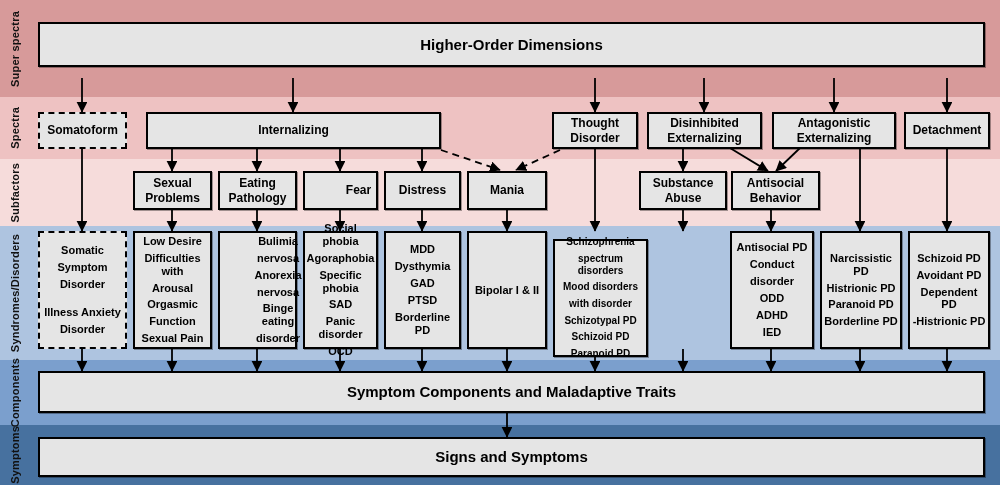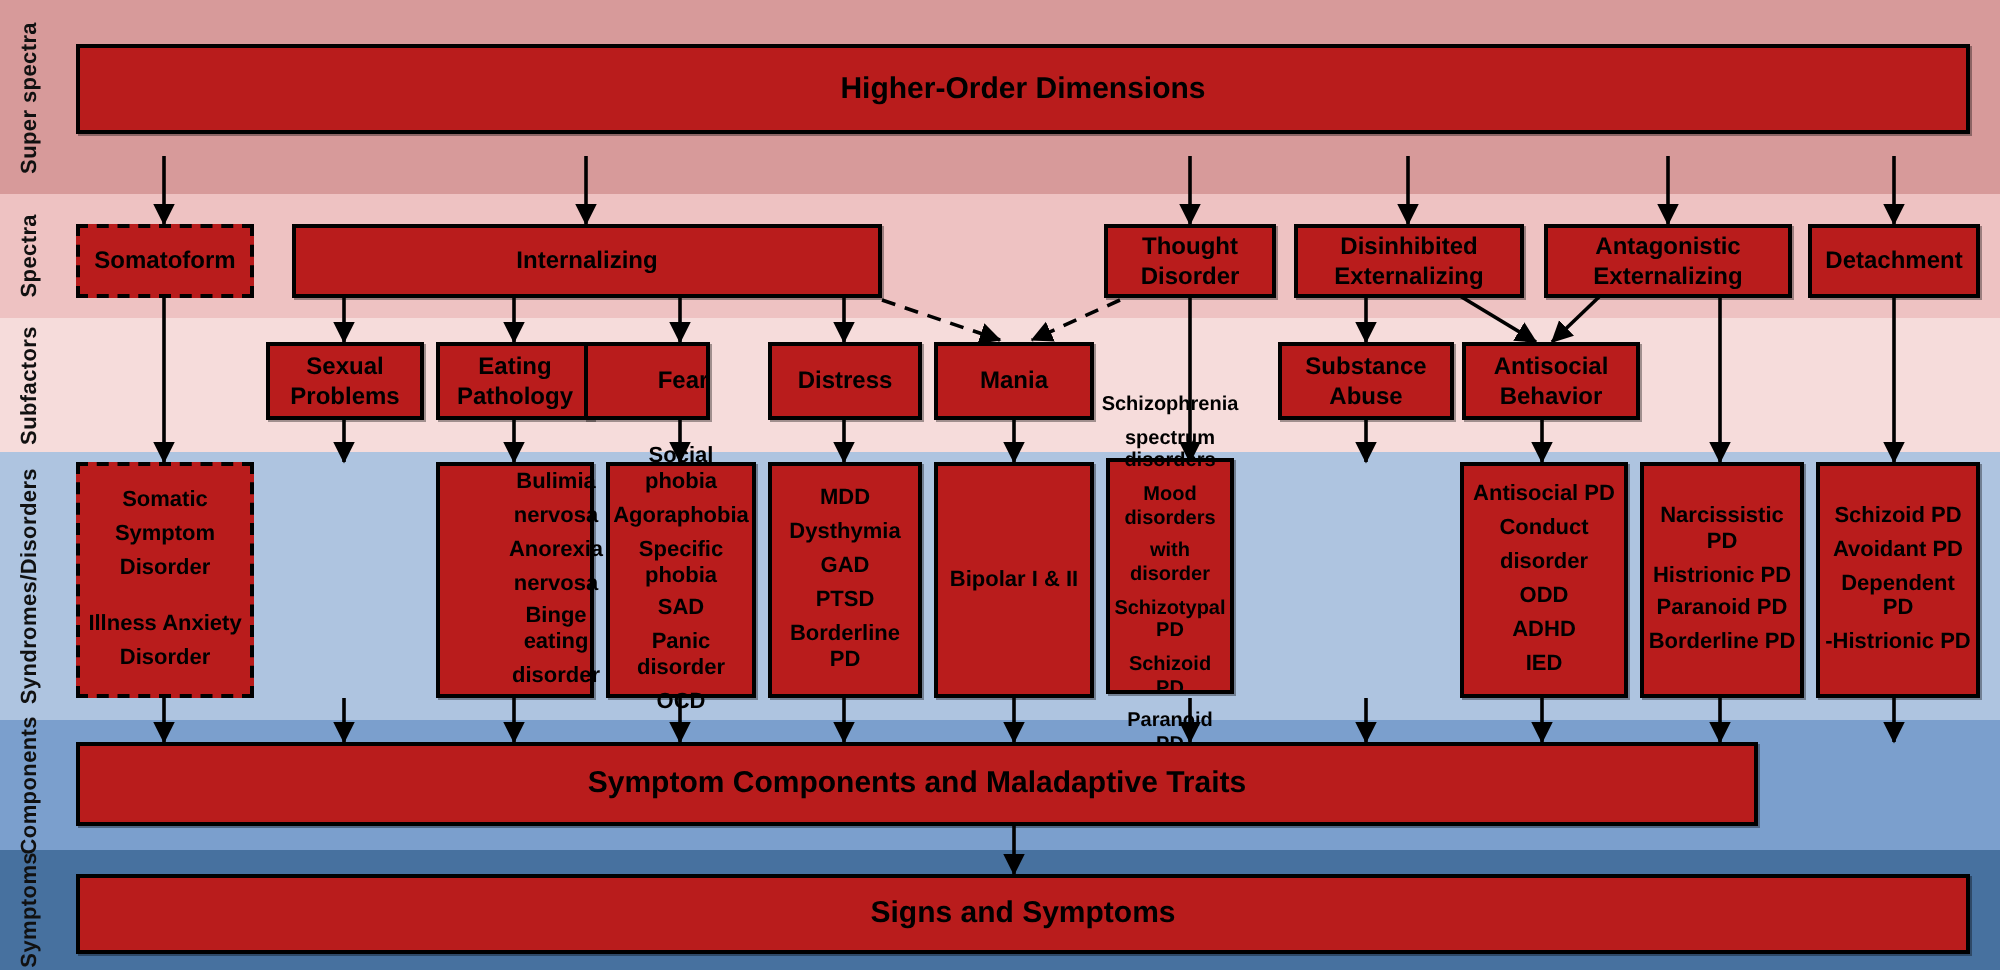--- a/index.html
+++ b/index.html
@@ -25,21 +25,21 @@
   }
   .rail.super{top:0;height:97px;}
   .rail.spectra{top:97px;height:62px;}
   .rail.subf{top:159px;height:67px;}
   .rail.synd{top:226px;height:134px;}
   .rail.comp{top:360px;height:65px;}
   .rail.symp{top:425px;height:60px;}
 
   
   .box{
-    position:absolute;background:#b91c1c;border:2px solid #000;
+    position:absolute;background:#e5e5e5;border:2px solid #000;
     box-sizing:border-box;display:flex;flex-direction:column;
     align-items:center;justify-content:center;
     text-align:center;color:#000;font-weight:bold;
     box-shadow:1px 1px 0 rgba(0,0,0,.35);
   }
   .box.dashed{border:2px dashed #000;box-shadow:none;}
   .box .ln{display:block;line-height:1.18;}
 
   .wide{font-size:15px;}
   .spectrabox{font-size:12px;}
@@ -177,21 +177,21 @@
   </div>
 
   <div class="box subfbox" style="left:133px;top:171px;width:79px;height:39px;">
     <span class="ln">Sexual</span>
     <span class="ln">Problems</span>
   </div>
   <div class="box subfbox" style="left:218px;top:171px;width:79px;height:39px;">
     <span class="ln">Eating</span>
     <span class="ln">Pathology</span>
   </div>
-  <div class="box subfbox" style="left:292px;top:171px;width:63px;height:39px;padding-left:36px;">
+  <div class="box subfbox" style="left:303px;top:171px;width:75px;height:39px;padding-left:36px;">
     <span class="ln">Fear</span>
   </div>
   <div class="box subfbox" style="left:384px;top:171px;width:77px;height:39px;">
     <span class="ln">Distress</span>
   </div>
   <div class="box subfbox" style="left:467px;top:171px;width:80px;height:39px;">
     <span class="ln">Mania</span>
   </div>
   <div class="box subfbox" style="left:639px;top:171px;width:88px;height:39px;">
     <span class="ln">Substance</span>
@@ -204,20 +204,28 @@
 
   <div class="box syndbox dashed" style="left:38px;top:231px;width:89px;height:118px;">
     <span class="ln">Somatic</span>
     <span class="ln">Symptom</span>
     <span class="ln">Disorder</span>
     <span class="ln" style="height:8px"></span>
     <span class="ln">Illness Anxiety</span>
     <span class="ln">Disorder</span>
   </div>
 
+  <div class="box syndbox" style="left:133px;top:231px;width:79px;height:118px;">
+    <span class="ln">Low Desire</span>
+    <span class="ln">Difficulties with</span>
+    <span class="ln">Arousal</span>
+    <span class="ln">Orgasmic</span>
+    <span class="ln">Function</span>
+    <span class="ln">Sexual Pain</span>
+  </div>
 
   <div class="box syndbox" style="left:218px;top:231px;width:79px;height:118px;padding-left:43px;">
     <span class="ln">Bulimia</span>
     <span class="ln">nervosa</span>
     <span class="ln">Anorexia</span>
     <span class="ln">nervosa</span>
     <span class="ln">Binge eating</span>
     <span class="ln">disorder</span>
   </div>
 
@@ -235,21 +243,21 @@
     <span class="ln">Dysthymia</span>
     <span class="ln">GAD</span>
     <span class="ln">PTSD</span>
     <span class="ln">Borderline PD</span>
   </div>
 
   <div class="box syndbox" style="left:467px;top:231px;width:80px;height:118px;">
     <span class="ln">Bipolar I &amp; II</span>
   </div>
 
-  <div class="box syndbox sm" style="left:553px;top:229px;width:64px;height:118px;">
+  <div class="box syndbox sm" style="left:553px;top:239px;width:95px;height:118px;">
     <span class="ln">Schizophrenia</span>
     <span class="ln">spectrum disorders</span>
     <span class="ln">Mood  disorders</span>
     <span class="ln">with disorder</span>
     <span class="ln">Schizotypal  PD</span>
     <span class="ln">Schizoid  PD</span>
     <span class="ln">Paranoid  PD</span>
   </div>
 
 
@@ -269,21 +277,21 @@
     <span class="ln">Borderline PD</span>
   </div>
 
   <div class="box syndbox" style="left:908px;top:231px;width:82px;height:118px;">
     <span class="ln">Schizoid PD</span>
     <span class="ln">Avoidant PD</span>
     <span class="ln">Dependent PD</span>
     <span class="ln">-Histrionic PD</span>
   </div>
 
-  <div class="box wide" style="left:38px;top:371px;width:841px;height:42px;">
+  <div class="box wide" style="left:38px;top:371px;width:947px;height:42px;">
     <span class="ln">Symptom Components and Maladaptive Traits</span>
   </div>
 
   <div class="box wide" style="left:38px;top:437px;width:947px;height:40px;">
     <span class="ln">Signs and Symptoms</span>
   </div>
 
 </div>
 
 </body></html>

